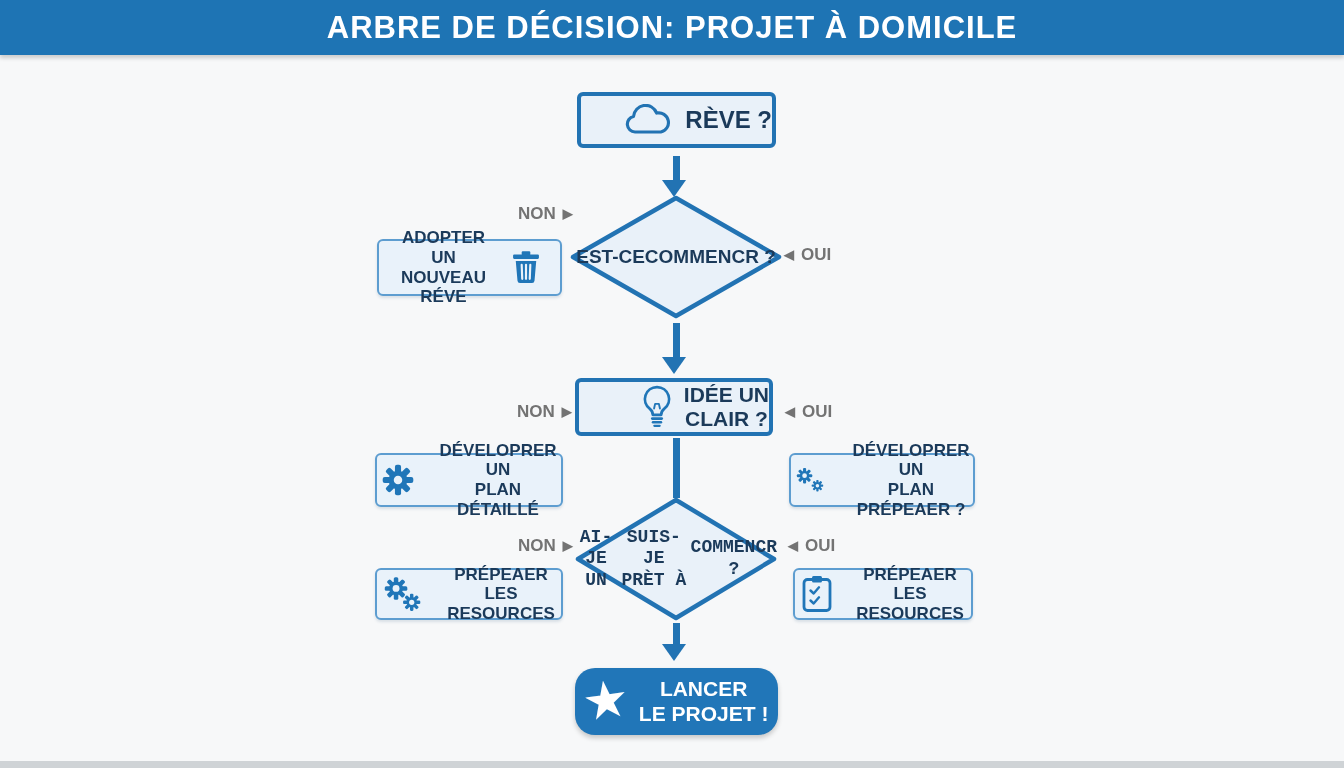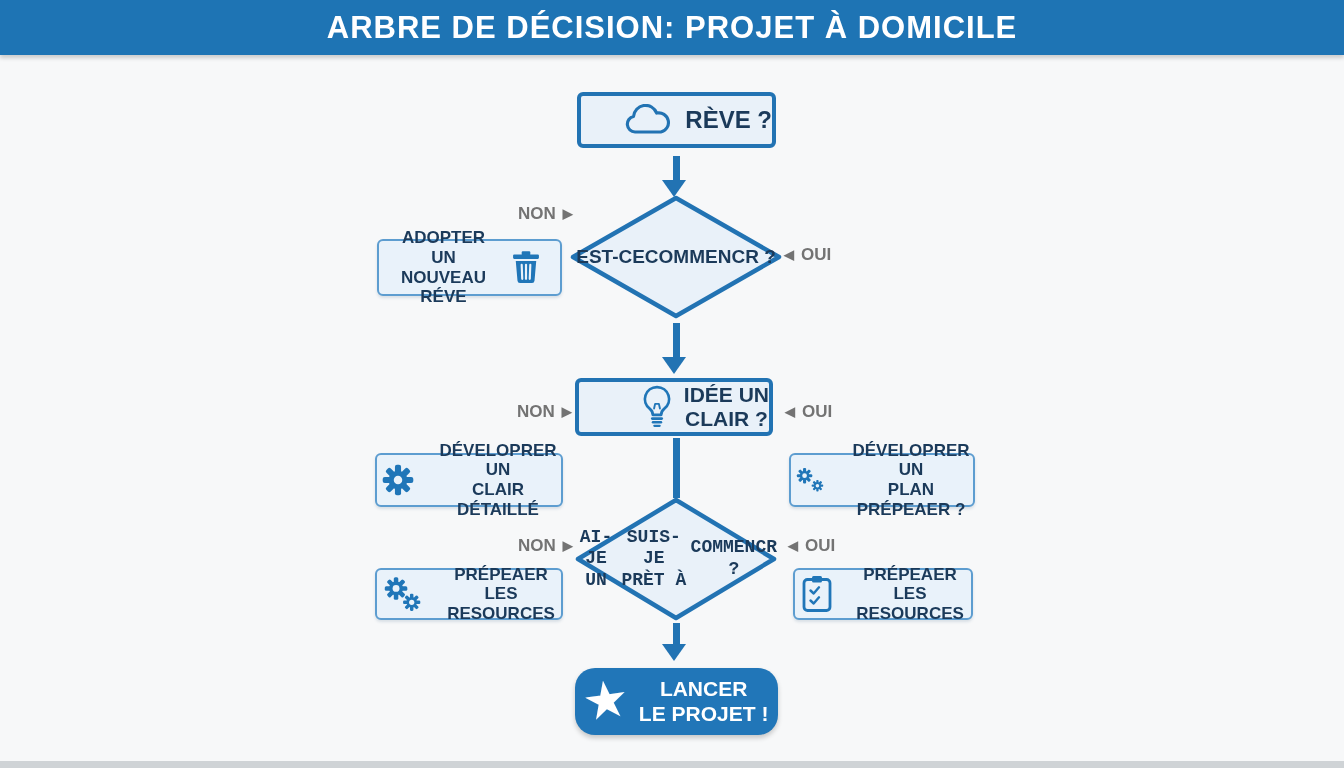--- a/index.html
+++ b/index.html
@@ -179,21 +179,21 @@
     <span>OUI</span>
   </div>
 
   <div class="side-box" style="left:375px; top:453px; width:188px; height:54px;">
     <svg class="icn" width="34" height="34" viewBox="-20 -20 40 40">
       <use href="#gear-shape" fill="#2076b8"></use>
       <circle r="5" fill="#e9f2fa"></circle>
     </svg>
     <span class="two-line">
       <span>DÉVELOPRER UN</span>
-      <span>CLAIR DÉTAILLÉ</span>
+      <span>PLAN DÉTAILLÉ</span>
     </span>
   </div>
 
   <div class="side-box" style="left:789px; top:453px; width:186px; height:54px;">
     <svg class="icn" width="34" height="30" viewBox="0 0 46 42">
       <g transform="translate(14,15) scale(0.6)">
           <use href="#gear-shape" fill="#2076b8"></use>
           <circle r="5.5" fill="#e9f2fa"></circle>
         </g>
       <g transform="translate(32,29) scale(0.45)">

